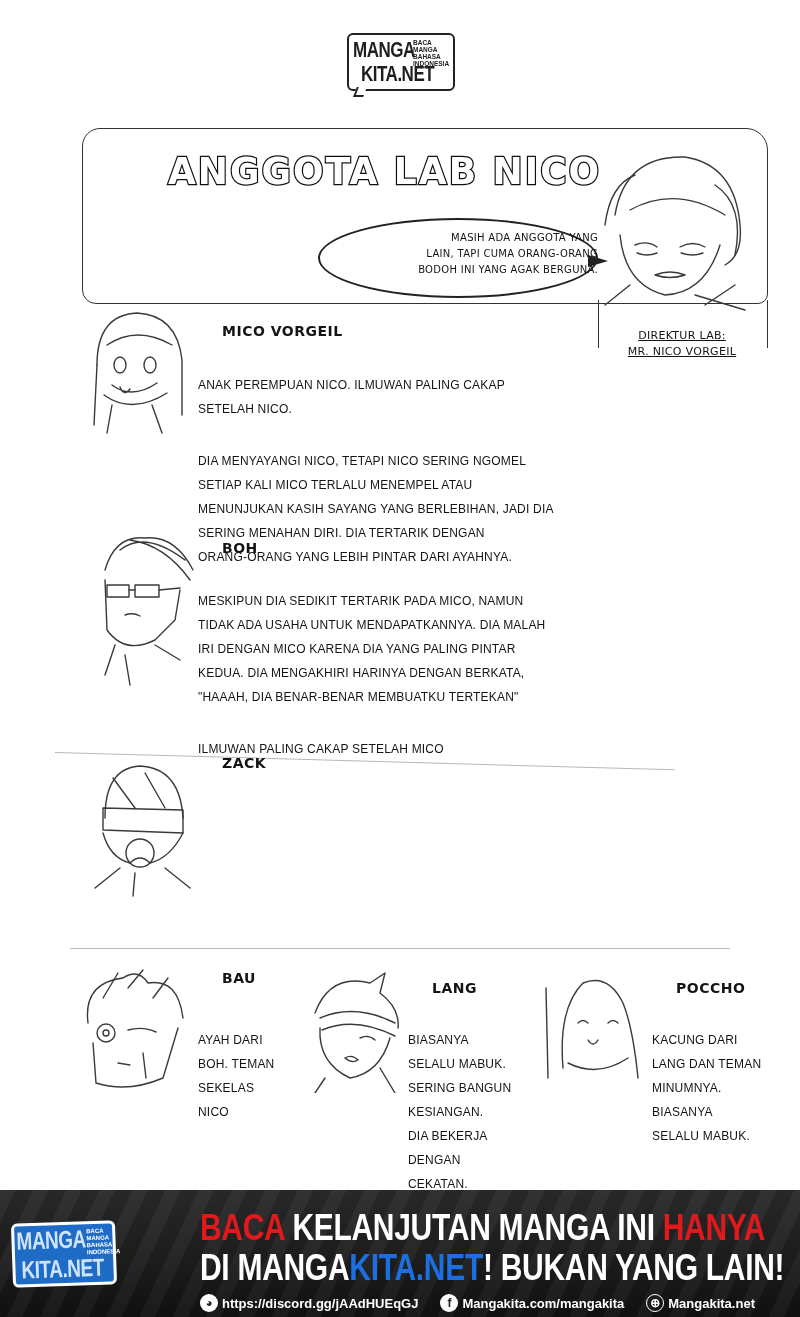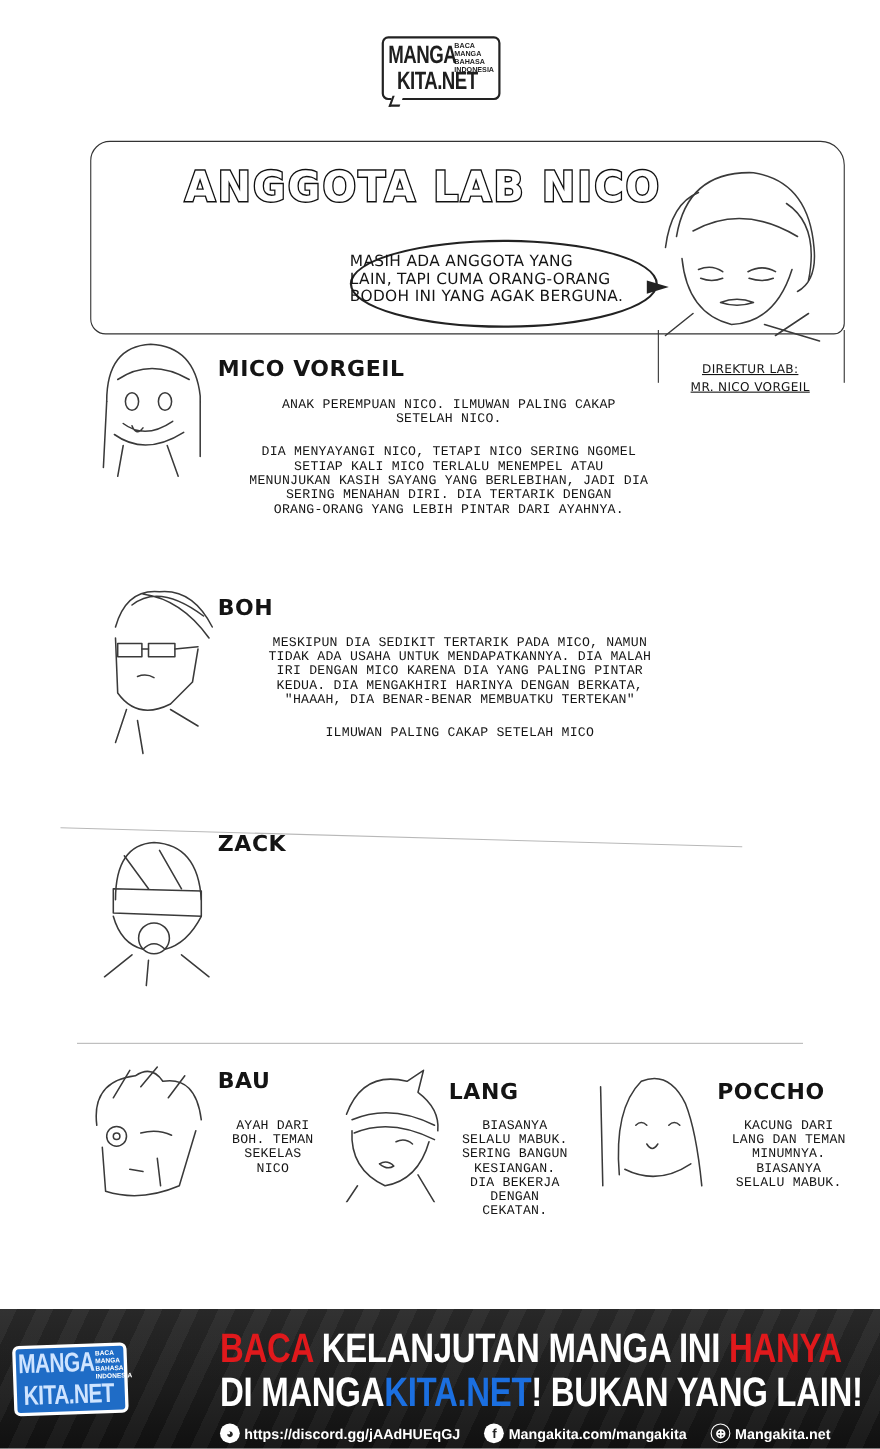--- a/index.html
+++ b/index.html
@@ -16,27 +16,27 @@
   .wm-logo .tail { position: absolute; left: 6px; bottom: -8px; width: 10px; height: 10px; border-left: 2px solid #222; border-bottom: 2px solid #222; background: #fff; transform: skewX(-20deg); }
 
   
   .panel { left: 82px; top: 128px; width: 686px; height: 176px; border: 1.6px solid #333; border-radius: 18px 22px 10px 14px; }
   .panel-tail { left: 598px; top: 300px; width: 170px; height: 48px; border-right: 1.6px solid #333; border-left: 1.6px solid #333; }
 
   .title { left: 168px; top: 150px; font-family: "DejaVu Sans", sans-serif; font-weight: 900; font-size: 36px; letter-spacing: 2px; color: #fff;
     -webkit-text-stroke: 2.4px #111; paint-order: stroke fill; text-shadow: 0 0 1px #111; transform: scaleY(1.05); }
 
   .bubble { left: 318px; top: 218px; width: 280px; height: 80px; border: 2px solid #222; border-radius: 50%; background: #fff; }
-  .bubble-text { left: 318px; top: 230px; width: 280px; text-align: left; font-family: "DejaVu Sans", sans-serif; font-size: 14px; line-height: 16px; letter-spacing: 0.3px; }
+  .bubble-text { left: 318px; top: 230px; width: 280px; text-align: right; font-family: "DejaVu Sans", sans-serif; font-size: 10px; line-height: 16px; letter-spacing: 0.3px; }
   .bubble-tail { left: 588px; top: 255px; width: 0; height: 0; border-left: 20px solid #222; border-top: 6px solid transparent; border-bottom: 6px solid transparent; }
 
   .caption { left: 612px; top: 328px; width: 140px; text-align: center; font-size: 11px; line-height: 16px; letter-spacing: 0.3px; text-decoration: underline; }
 
-  .char-name { font-family: "DejaVu Sans", sans-serif; font-weight: 900; font-size: 20px; letter-spacing: 0.5px; }
-  .char-text { font-family: Liberation Mono, monospace; font-size: 12px; line-height: 13px; letter-spacing: 0.2px; white-space: pre-line; text-align: center; }
+  .char-name { font-family: "DejaVu Sans", sans-serif; font-weight: 900; font-size: 14px; letter-spacing: 0.5px; margin-left: 24px; }
+  .char-text { font-family: Liberation Sans, sans-serif; font-size: 12px; line-height: 24px; letter-spacing: 0.2px; white-space: pre-line; }
   .char-text p + p { margin-top: 4px; }
 
   .sketch { stroke: #3a3a3a; fill: none; stroke-width: 1.4; stroke-linecap: round; stroke-linejoin: round; }
 
   .rule { height: 1px; background: #b8b8b8; }
 
   
   .banner { left: 0; top: 1190px; width: 800px; height: 127px; background: linear-gradient(180deg, #2a2a2a 0%, #1c1c1c 60%, #111 100%); overflow: hidden; }
   .banner::before { content: ""; position: absolute; inset: 0;
     background: repeating-linear-gradient(115deg, rgba(255,255,255,0.04) 0 14px, rgba(0,0,0,0.05) 14px 30px); }

